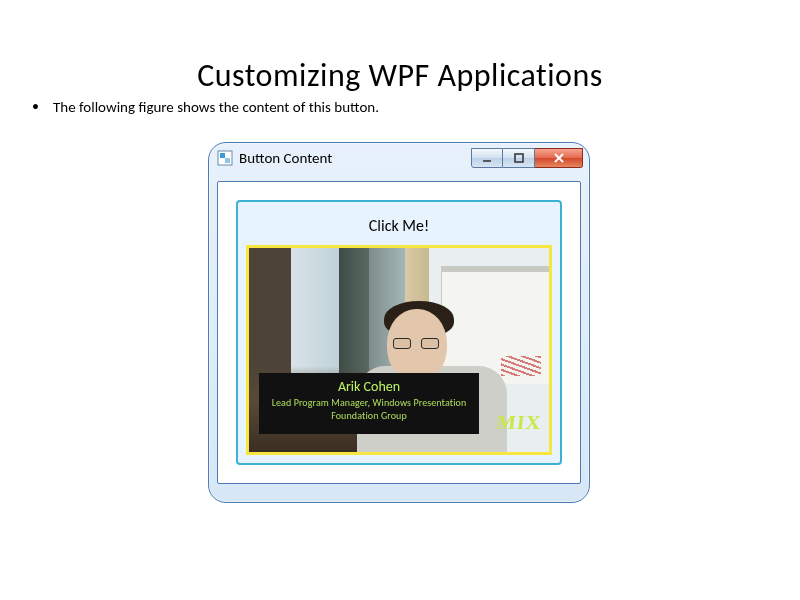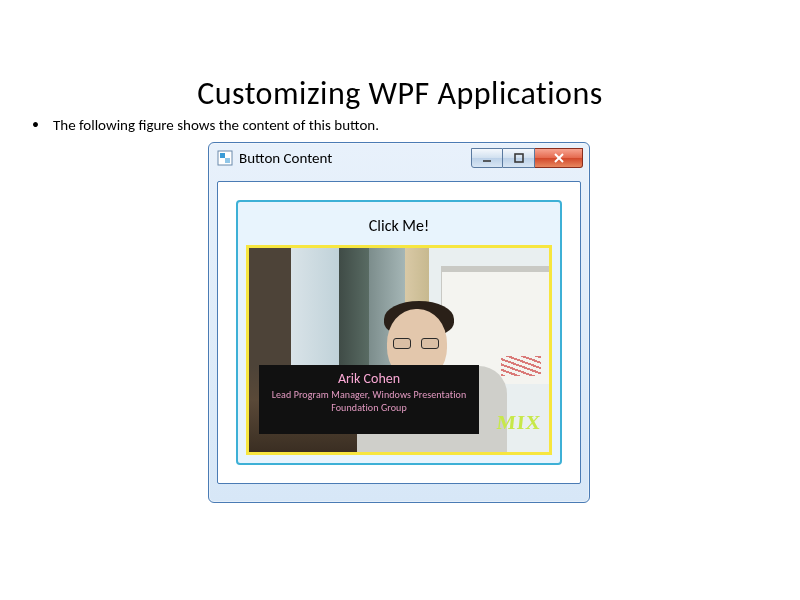--- a/index.html
+++ b/index.html
@@ -9,21 +9,21 @@
     background: #fff;
     font-family: Calibri, Arial, sans-serif;
     position: relative;
     overflow: hidden;
   }
   .slide-title {
     text-align: center;
     font-size: 32px;
     font-weight: 400;
     color: #000;
-    padding-top: 74px;
+    padding-top: 56px;
     letter-spacing: 0.5px;
   }
   .bullet-row {
     display: flex;
     align-items: flex-start;
     padding: 2px 0 0 32px;
   }
   .bullet-dot {
     font-size: 14px;
     line-height: 20px;
@@ -37,21 +37,21 @@
     line-height: 20px;
   }
 
   
   .window {
     position: absolute;
     left: 208px;
     top: 142px;
     width: 382px;
     border: 1px solid #4a7bb4;
-    border-radius: 6px;
+    border-radius: 18px;
     background: linear-gradient(to bottom, #e8f1fb 0%, #d7e7f7 100%);
     box-shadow: 0 0 0 1px rgba(255,255,255,0.4) inset;
     padding-bottom: 10px;
   }
   .titlebar {
     display: flex;
     align-items: center;
     height: 30px;
     padding: 0 4px 0 8px;
     border-top-left-radius: 5px;
@@ -167,22 +167,22 @@
   }
   .glasses::before{ left:0; }
   .glasses::after{ right:0; }
   .torso {
     position:absolute; left:36%; top:58%; width:150px; height:120px;
     background:#cfcfca; border-radius:28px 28px 0 0;
   }
   
   .caption {
     position:absolute; left:10px; right:70px; bottom:18px;
-    background:#111; color:#f9a8d4; text-align:center;
-    padding:3px 6px 20px 6px;
+    background:#111; color:#bef264; text-align:center;
+    padding:3px 6px 12px 6px;
   }
   .caption .name { font-size:14px; font-weight:400; }
   .caption .role { font-size:10px; opacity:0.9; display:block; margin-top:1px; letter-spacing:0.1px;}
   .mix {
     position:absolute; right:8px; bottom:18px;
     font-family: "Comic Sans MS", cursive;
     font-size:20px; color:#c7e84a; font-weight:700;
     transform:skew(-6deg,0);
     letter-spacing:1px;
   }

